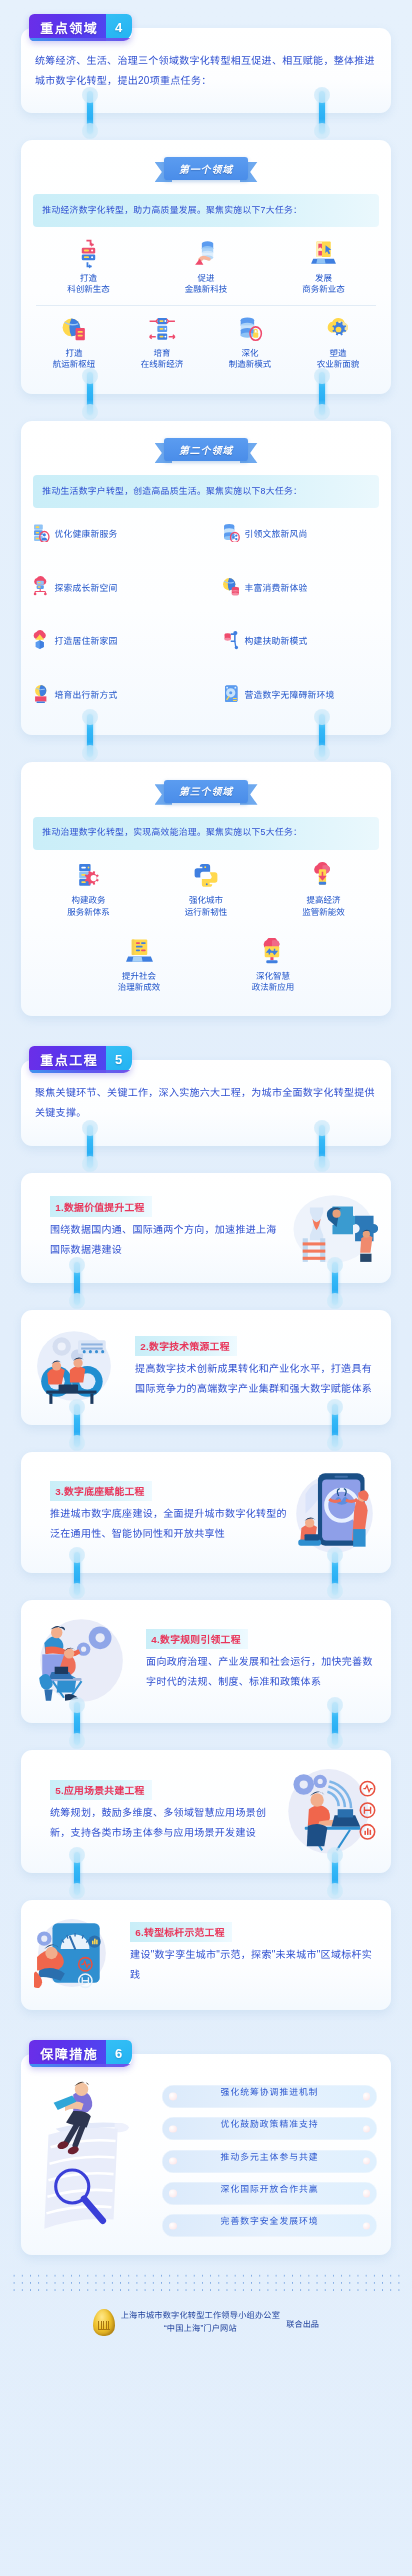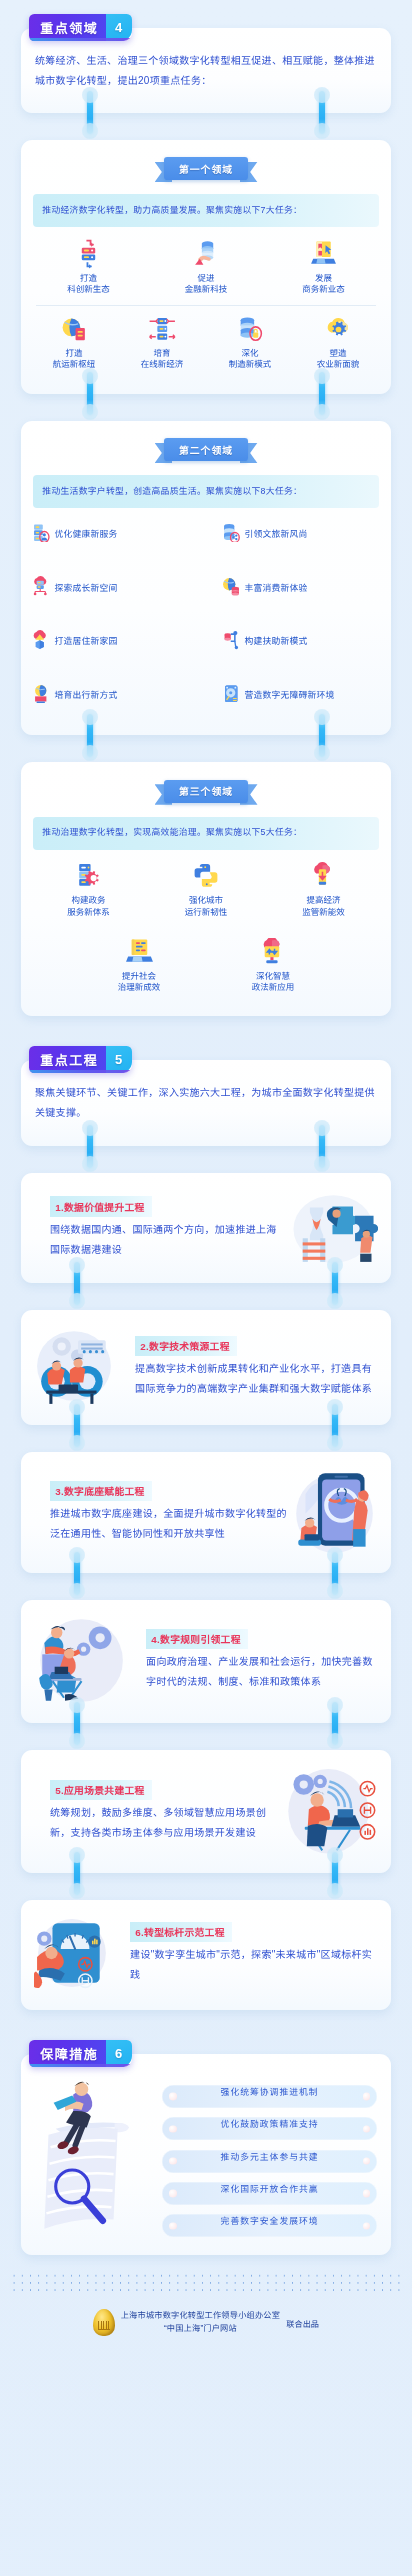--- a/index.html
+++ b/index.html
@@ -75,20 +75,21 @@
     line-height: 2.0;
     letter-spacing: 0.3px;
   }
 
   
   .ribbon {
     position: relative;
     width: 103px;
     margin: 0 auto;
     height: 26px;
+    font-style: italic;
   }
   .ribbon .rb-body {
     position:absolute; left: 9.3px; right: 9.3px; top: 0; height: 23px;
     background: linear-gradient(180deg,#5b9cf0 0%, #4a8de9 100%);
     border-radius: 3.1px;
     display:flex; align-items:center; justify-content:center;
     box-shadow: 0 1.5px 3.6px rgba(70,130,200,.3);
   }
   .ribbon .rb-body span {
     color:#fff; font-size:9.8px; font-weight:bold; letter-spacing:1px;

